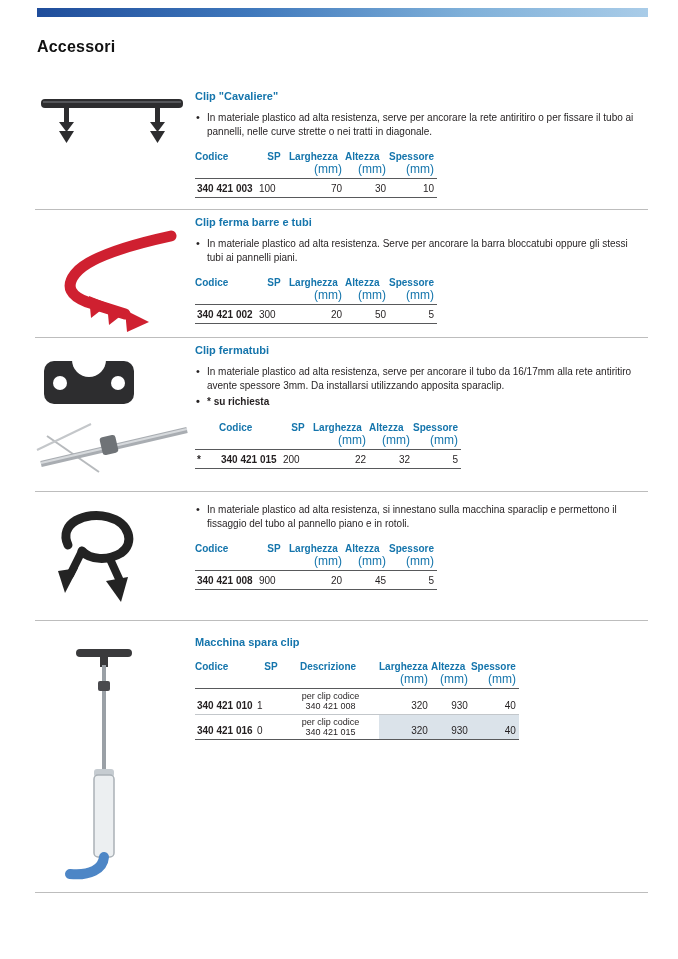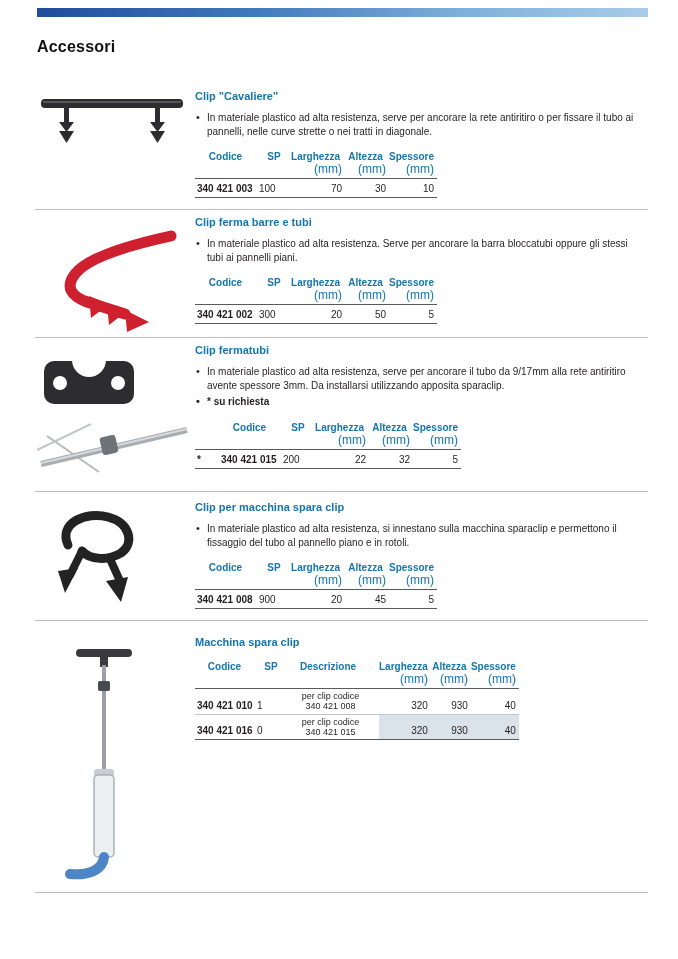--- a/index.html
+++ b/index.html
@@ -26,21 +26,21 @@
   .bullets { list-style:none; margin-top:2px; }
   .bullets li {
     position:relative; padding-left:12px; font-size:10px; line-height:1.35;
     margin-bottom:3px; max-width:445px;
   }
   .bullets li::before { content:"\2022"; position:absolute; left:1px; top:-1px; font-size:11px; }
   .b { font-weight:bold; }
 
   table.spec { border-collapse:collapse; table-layout:fixed; margin-top:11px; }
   .spec th, .spec td { padding:0; font-size:10px; vertical-align:bottom; }
-  .spec tr.head th { color:#1575ac; font-weight:bold; text-align:center; padding:2px 3px 0 0; white-space:nowrap; }
+  .spec tr.head th { color:#1575ac; font-weight:bold; text-align:left; padding:2px 3px 0 0; white-space:nowrap; }
   .spec tr.head th.h-sp { text-align:center; padding-right:0; }
   .spec tr.head th.h-descr { text-align:center; padding-right:8px; }
   .spec tr.units th {
     color:#1575ac; font-size:12px; font-weight:normal; text-align:right;
     padding:0 3px 2px 0; border-bottom:1px solid #58595b;
   }
   .spec td { padding:4px 3px 3px 0; }
   .spec td.v-cod { text-align:left; font-weight:bold; padding-left:2px; white-space:nowrap; }
   .spec td.v-sp { }
   .spec td.v-num { text-align:right; }
@@ -214,21 +214,21 @@
       </tr>
     </tbody>
   </table>
 </section>
 
 <div class="divider" style="top:337px;"></div>
 
 <section class="sec" style="top:344px;">
   <div class="sec-heading">Clip fermatubi</div>
   <ul class="bullets">
-    <li>In materiale plastico ad alta resistenza, serve per ancorare il tubo da 9/17mm alla rete antiritiro avente spessore 3mm. Da installarsi utilizzando apposita sparaclip.</li>
+    <li>In materiale plastico ad alta resistenza, serve per ancorare il tubo da 16/17mm alla rete antiritiro avente spessore 3mm. Da installarsi utilizzando apposita sparaclip.</li>
     <li class="b">* su richiesta</li>
   </ul>
   <table class="spec">
     <colgroup>
         <col class="c-note">
         <col class="c-cod">
         <col class="c-sp">
         <col class="c-lar">
         <col class="c-alt">
         <col class="c-spe">
@@ -260,21 +260,20 @@
         <td class="v-num">32</td>
         <td class="v-num">5</td>
       </tr>
     </tbody>
   </table>
 </section>
 
 <div class="divider" style="top:491px;"></div>
 
 <section class="sec" style="top:501px;">
-  <div class="sec-heading">Clip per macchina spara clip</div>
   <ul class="bullets">
     <li>In materiale plastico ad alta resistenza, si innestano sulla macchina sparaclip e permettono il fissaggio del tubo al pannello piano e in rotoli.</li>
   </ul>
   <table class="spec">
     <colgroup>
         <col class="c-cod">
         <col class="c-sp">
         <col class="c-lar">
         <col class="c-alt">
         <col class="c-spe">

